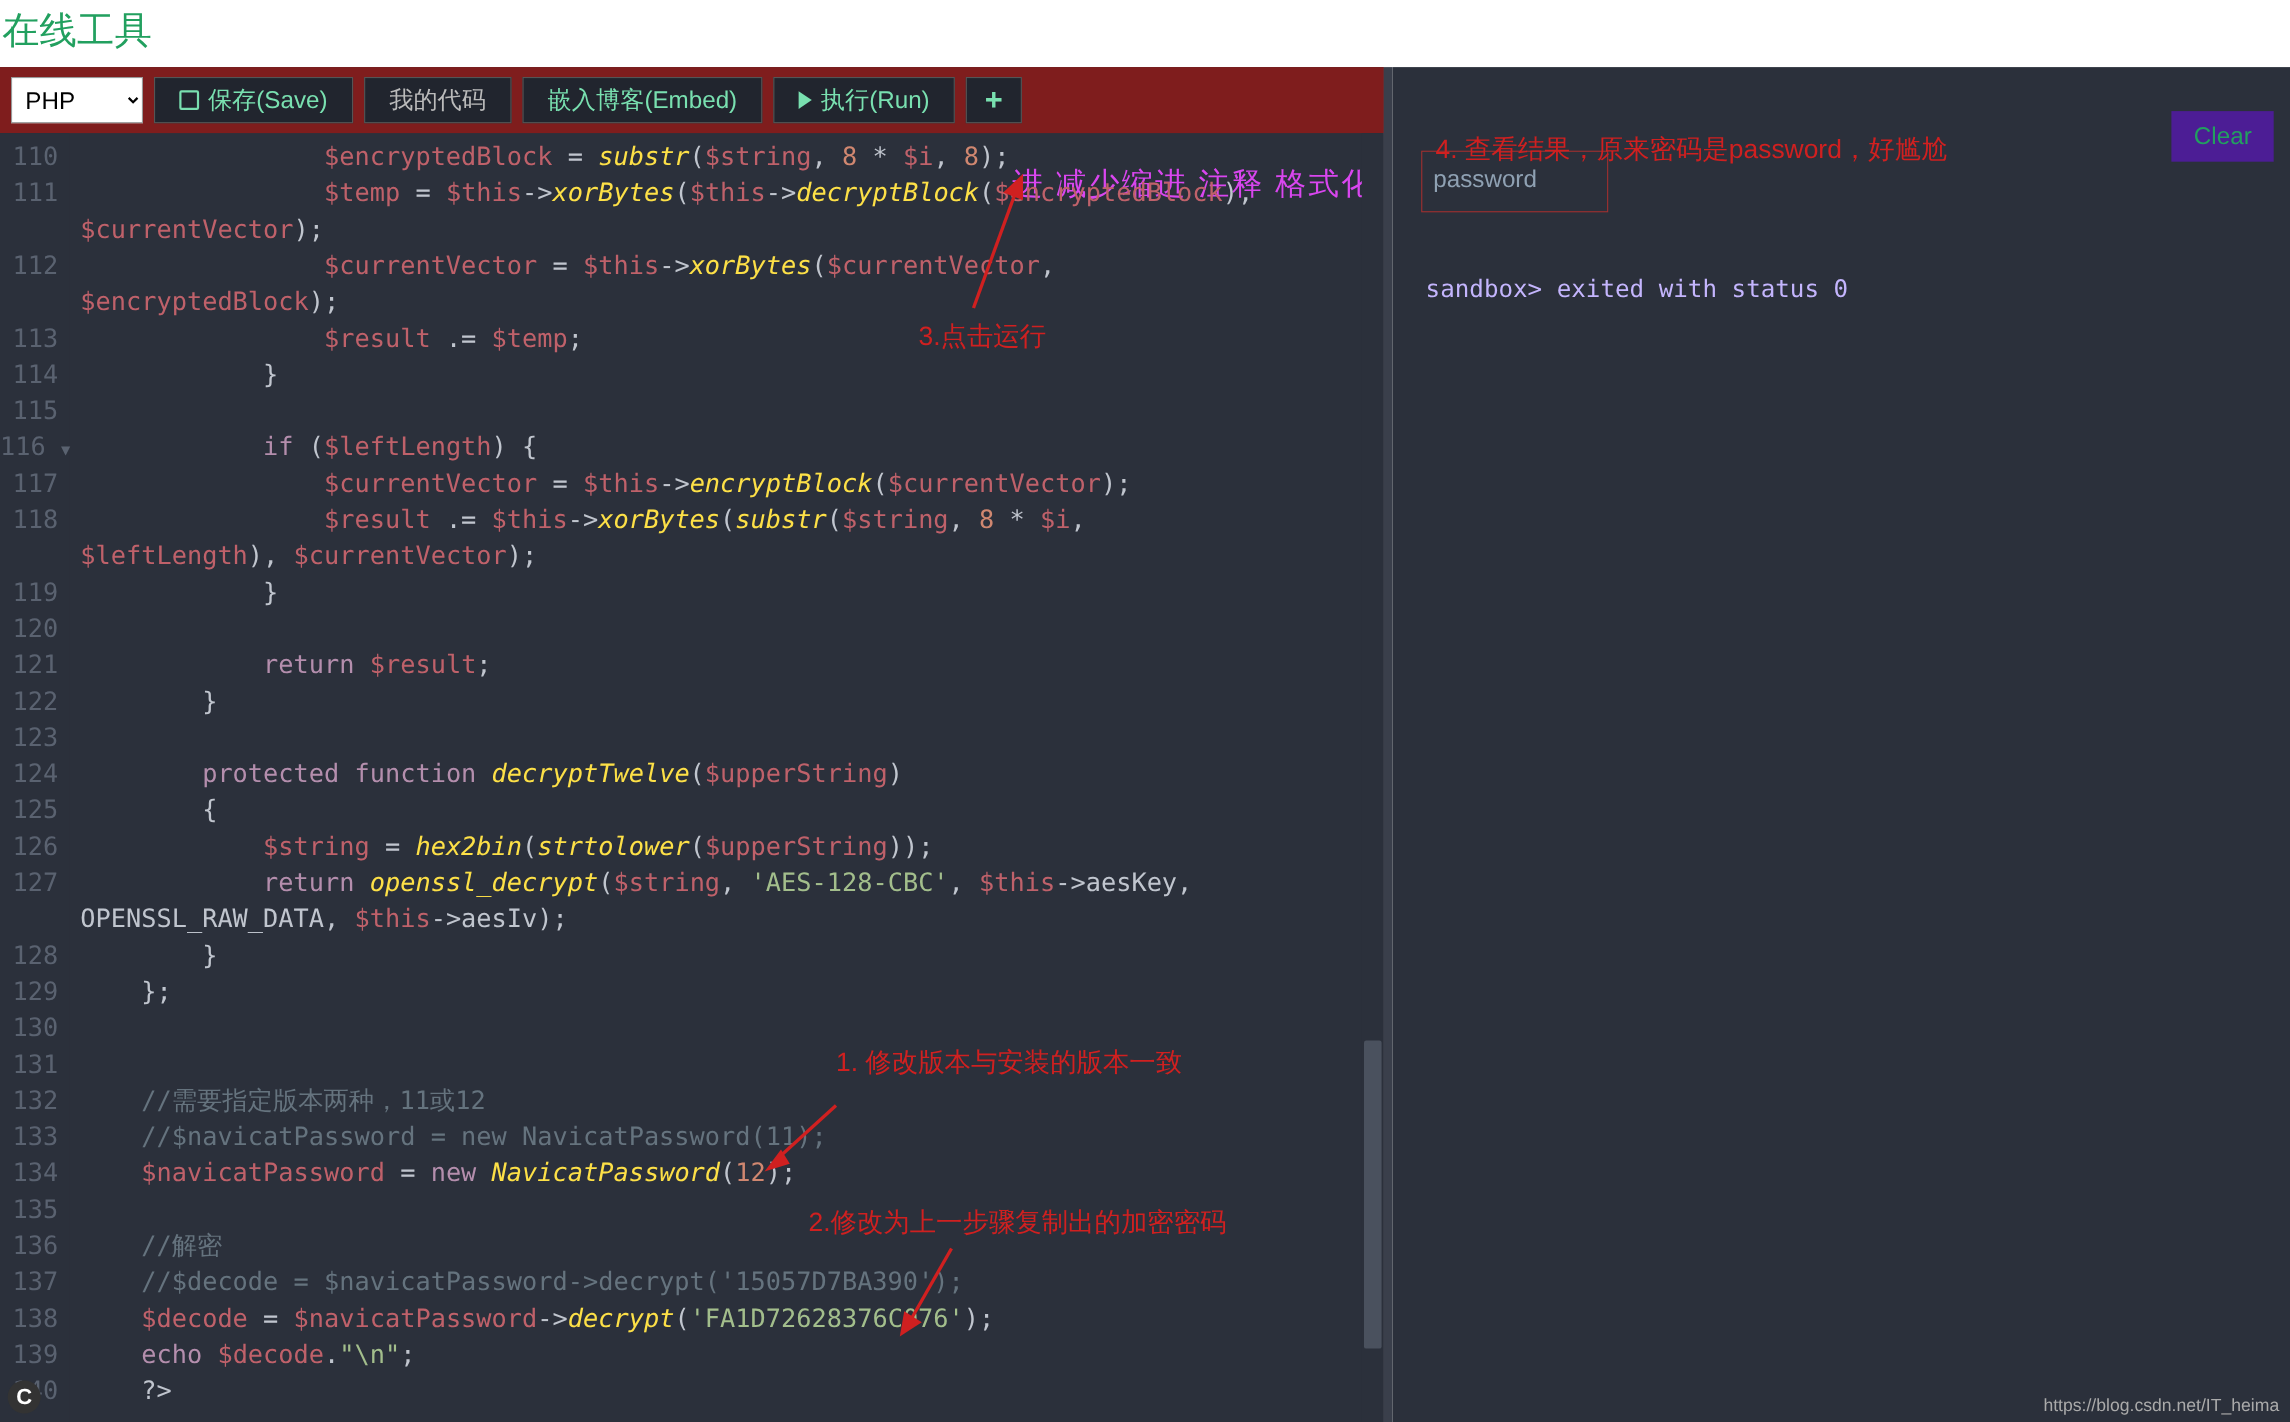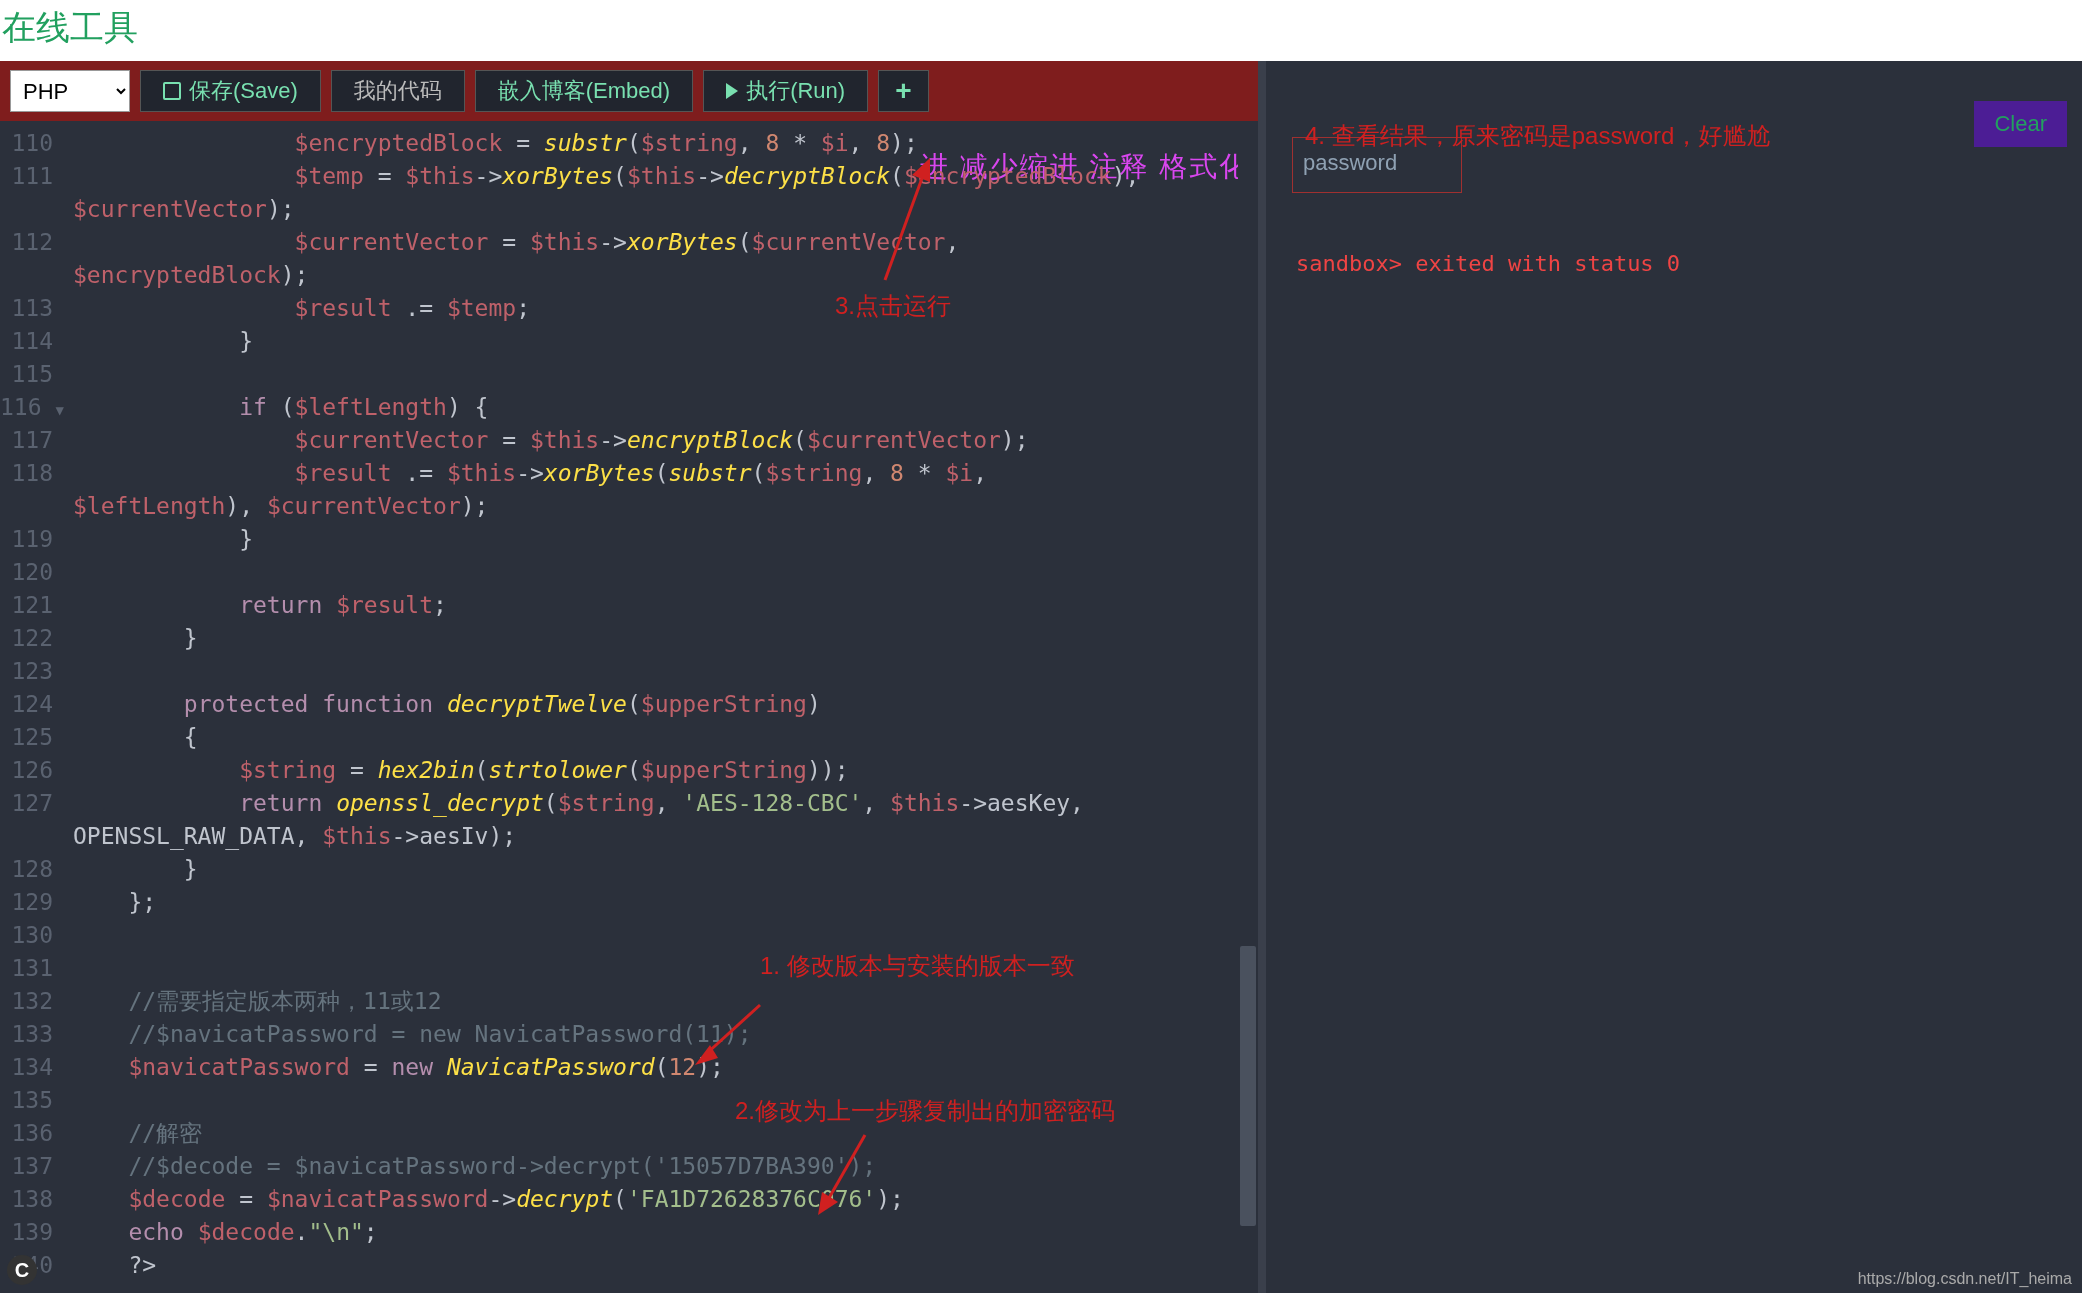--- a/index.html
+++ b/index.html
@@ -27,21 +27,21 @@
 .op { color:#c0c5ce; }
 .str { color:#a3be8c; }
 .num { color:#d08770; }
 .cm { color:#65737e; }
 .scroll-v { position:absolute; right:0; top:0; width:20px; height:100%; background:#2b303b; }
 .scroll-thumb { position:absolute; right:2px; top:825px; width:16px; height:280px; background:#4a515e; border-radius:2px; }
 .divider { width:8px; background:#3a3f4b; cursor:col-resize; }
 .right { flex:1; background:#2b303b; position:relative; }
 .clear-btn { position:absolute; right:15px; top:40px; background:#4c1d95; color:#22a05f; border:none; padding:10px 20px; font-size:22px; cursor:pointer; }
 .output-box { position:absolute; left:26px; top:76px; width:170px; height:56px; border:1px solid #a03030; color:#8fa1b3; font-size:22px; padding:12px 10px; }
-.output-text { position:absolute; left:30px; top:190px; color:#ef4444; font-family:Consolas,monospace; font-size:22px; }
+.output-text { position:absolute; left:30px; top:190px; color:#c4b5fd; font-family:Consolas,monospace; font-size:22px; }
 .anno { position:absolute; color:#d02020; font-size:24px; font-weight:normal; z-index:10; pointer-events:none; }
 .arrow { position:absolute; z-index:9; pointer-events:none; }
 .cursor-c { position:absolute; left:7px; bottom:8px; width:30px; height:30px; border-radius:50%; background:#333; color:#fff; font-weight:bold; font-size:20px; display:flex; align-items:center; justify-content:center; }
 .watermark { position:absolute; right:10px; bottom:5px; color:#aaa; font-size:16px; }
 </style>
 </head>
 <body>
 
 <div class="header">
   <span class="title">在线工具</span>

